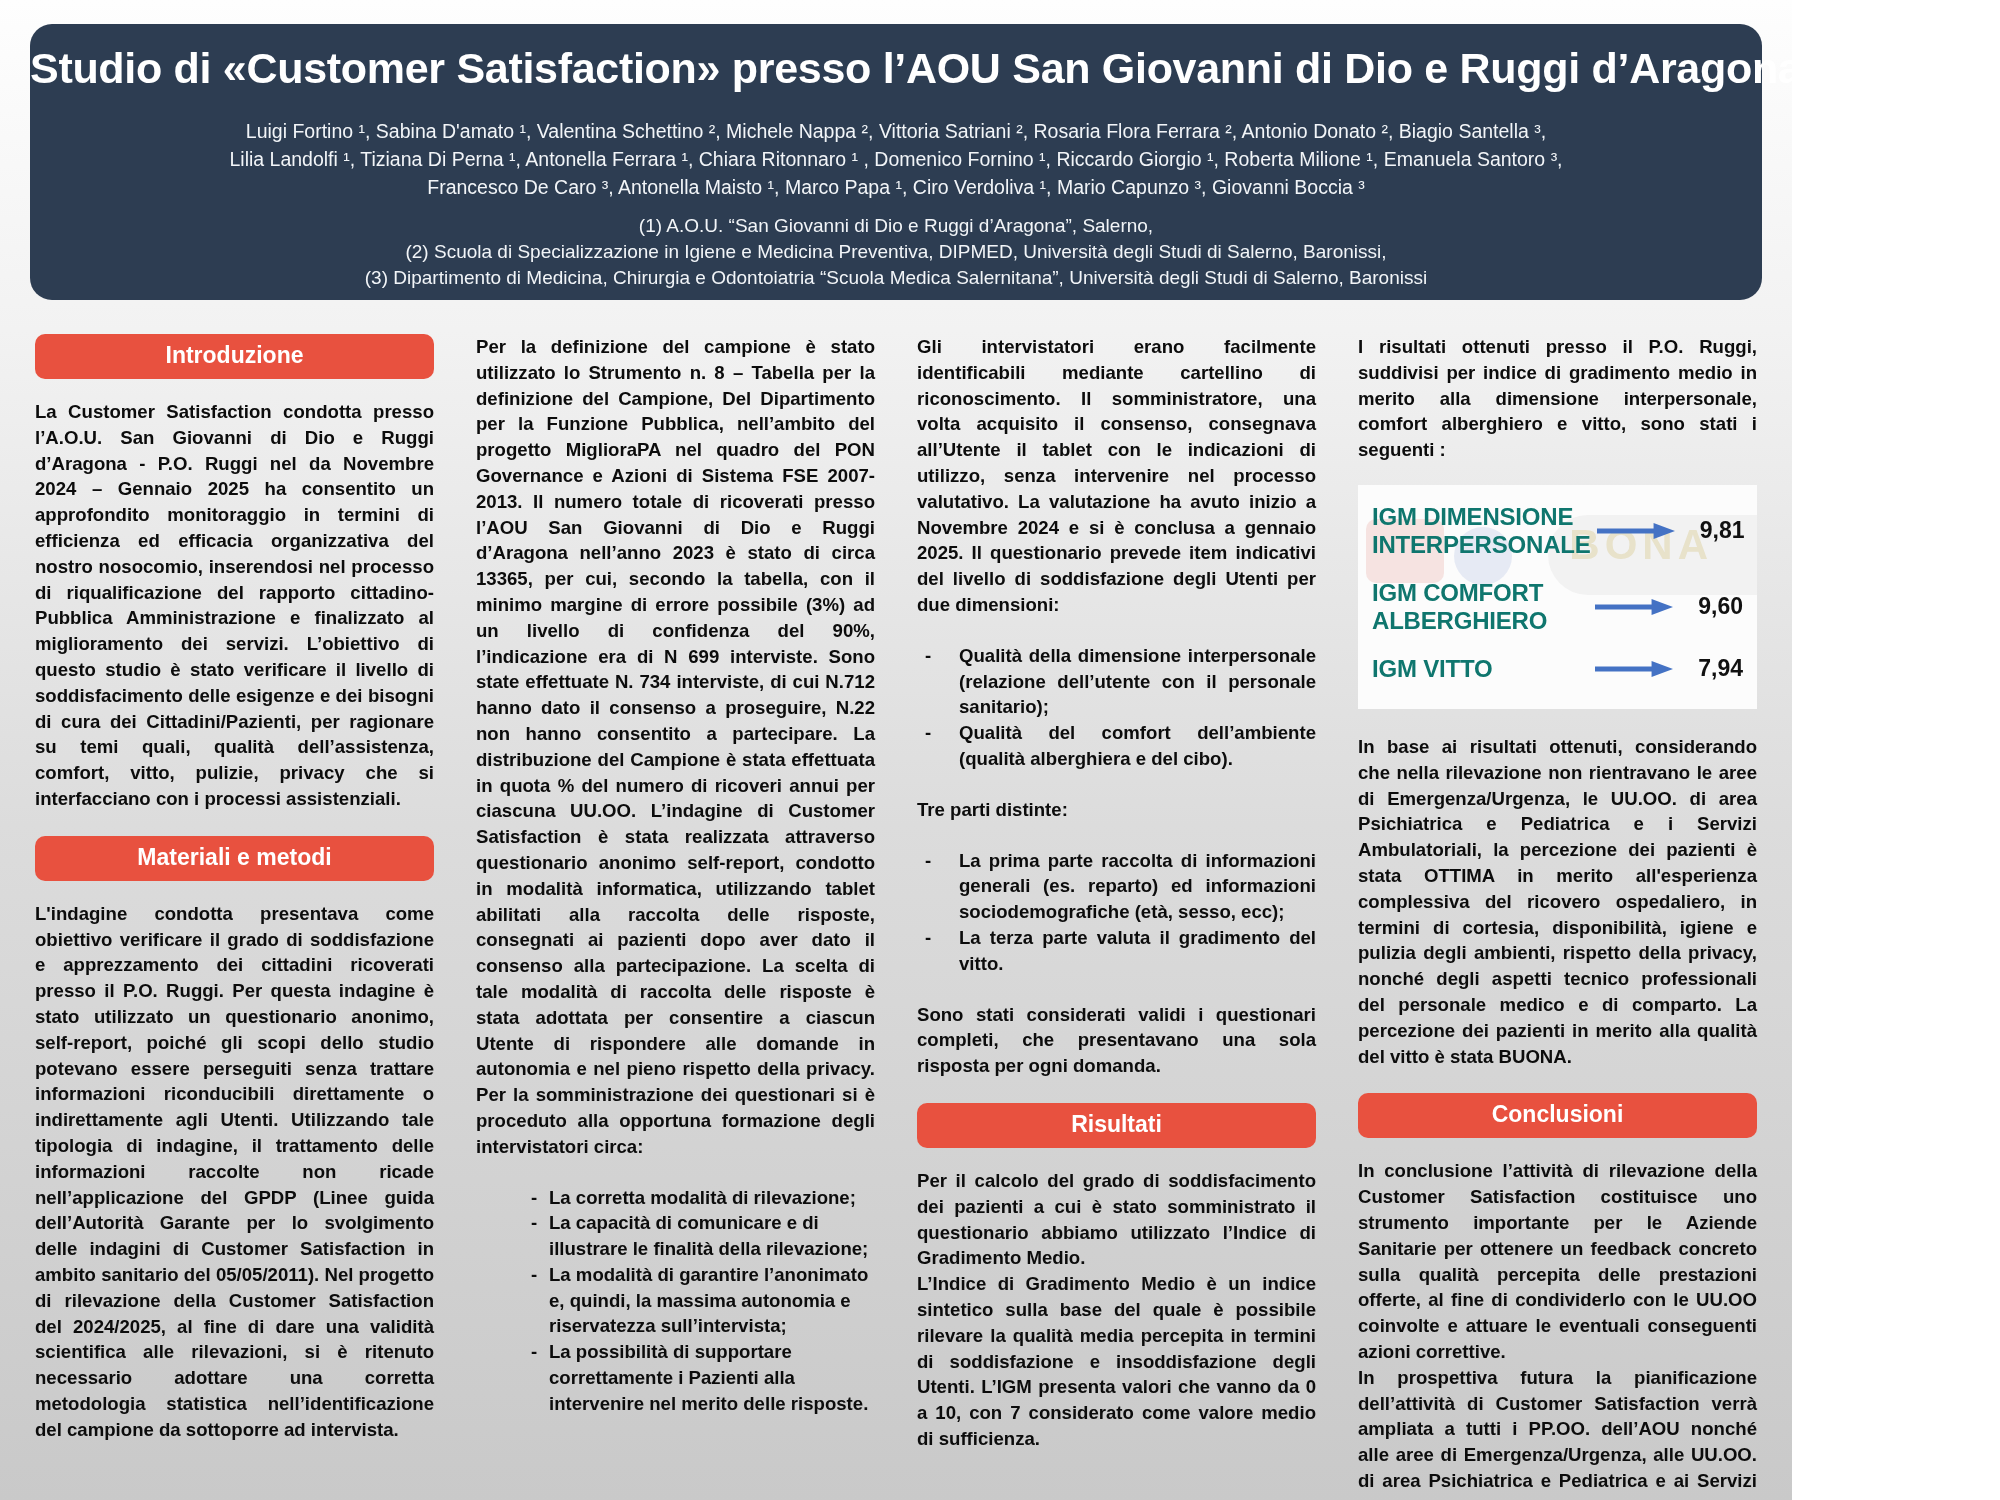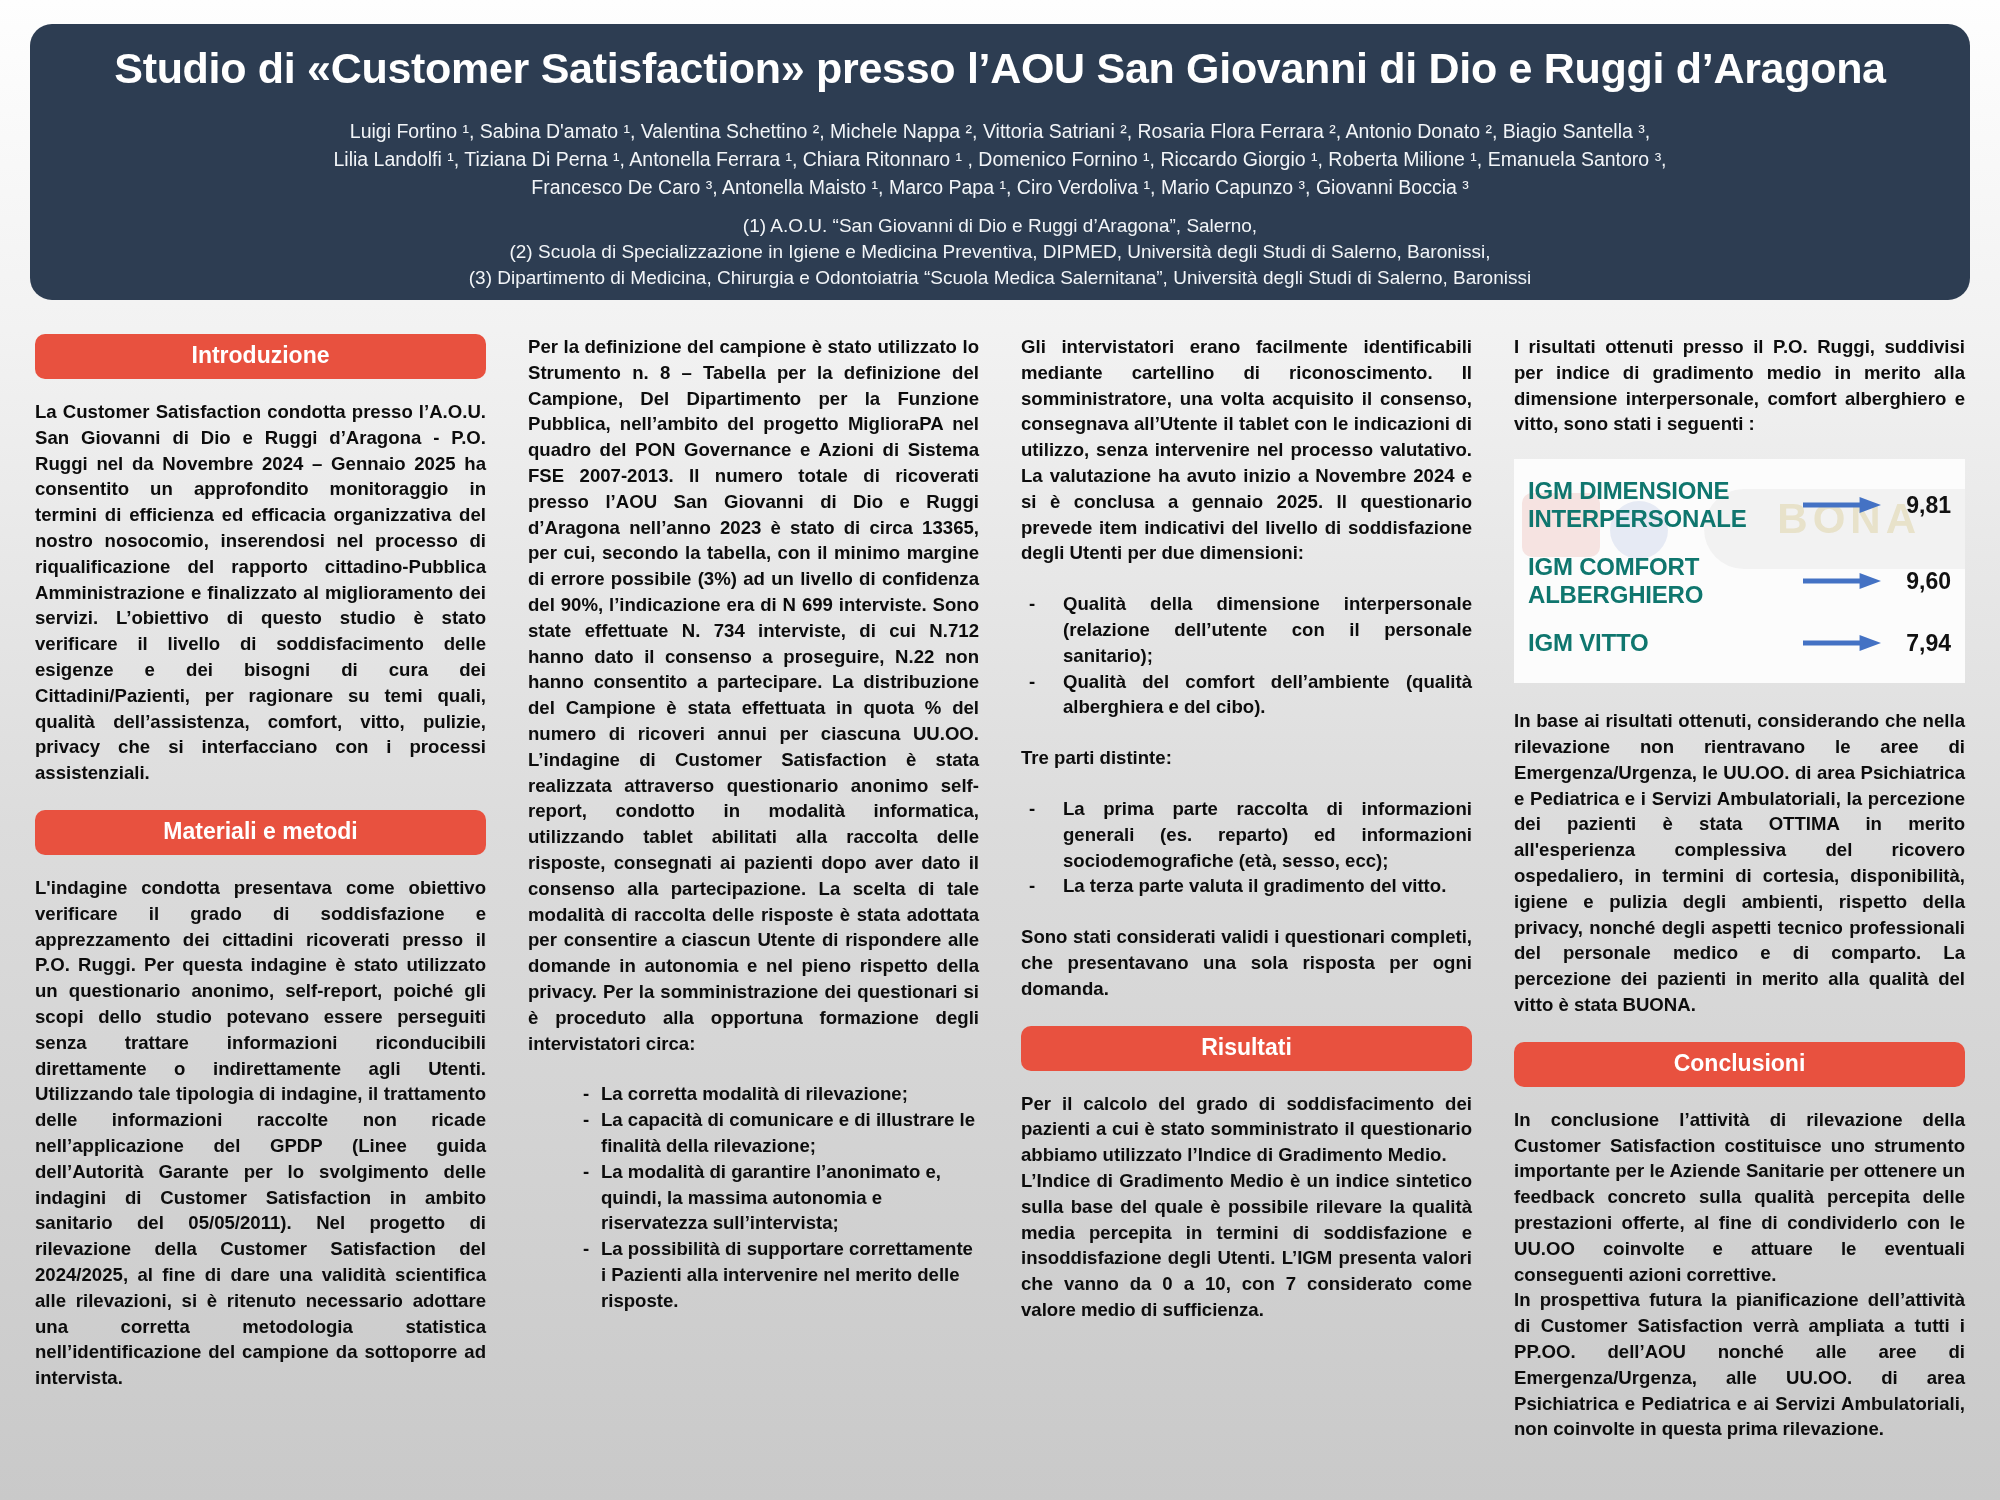--- a/index.html
+++ b/index.html
@@ -2,21 +2,21 @@
 <html lang="it"><head>
 <meta charset="utf-8">
 <style>
   html,body{margin:0;padding:0;}
   body{
     width:2000px;height:1500px;
     font-family:"Liberation Sans", sans-serif;
     background:#ffffff;
   }
   .poster{
-    position:relative;width:2000px;height:1500px;overflow:hidden;
+    position:relative;width:1792px;height:1500px;overflow:hidden;
     background:linear-gradient(180deg,#fefefe 0%,#f2f2f2 22%,#dcdcdc 55%,#c9c9c9 100%);
   }
   
   .header{
     position:absolute;left:30px;top:24px;right:30px;height:276px;
     background:#2d3d52;border-radius:22px;color:#ffffff;text-align:center;
     box-sizing:border-box;padding-top:20px;
   }
   .title{
     font-size:43px;font-weight:bold;letter-spacing:-0.3px;white-space:nowrap;

